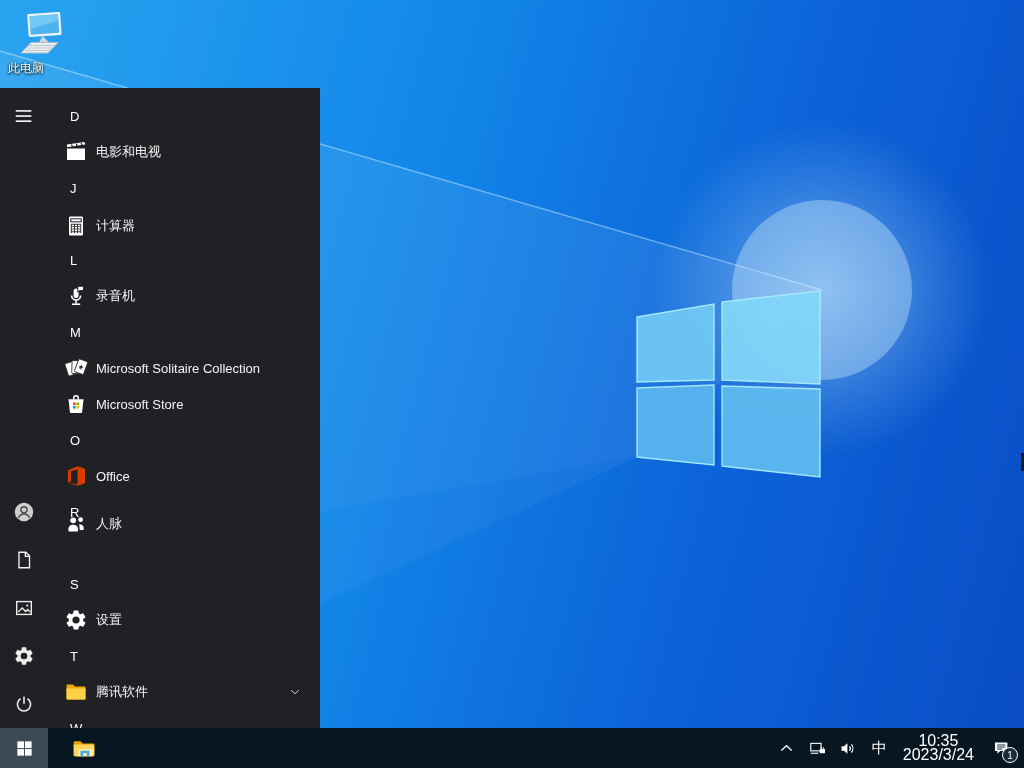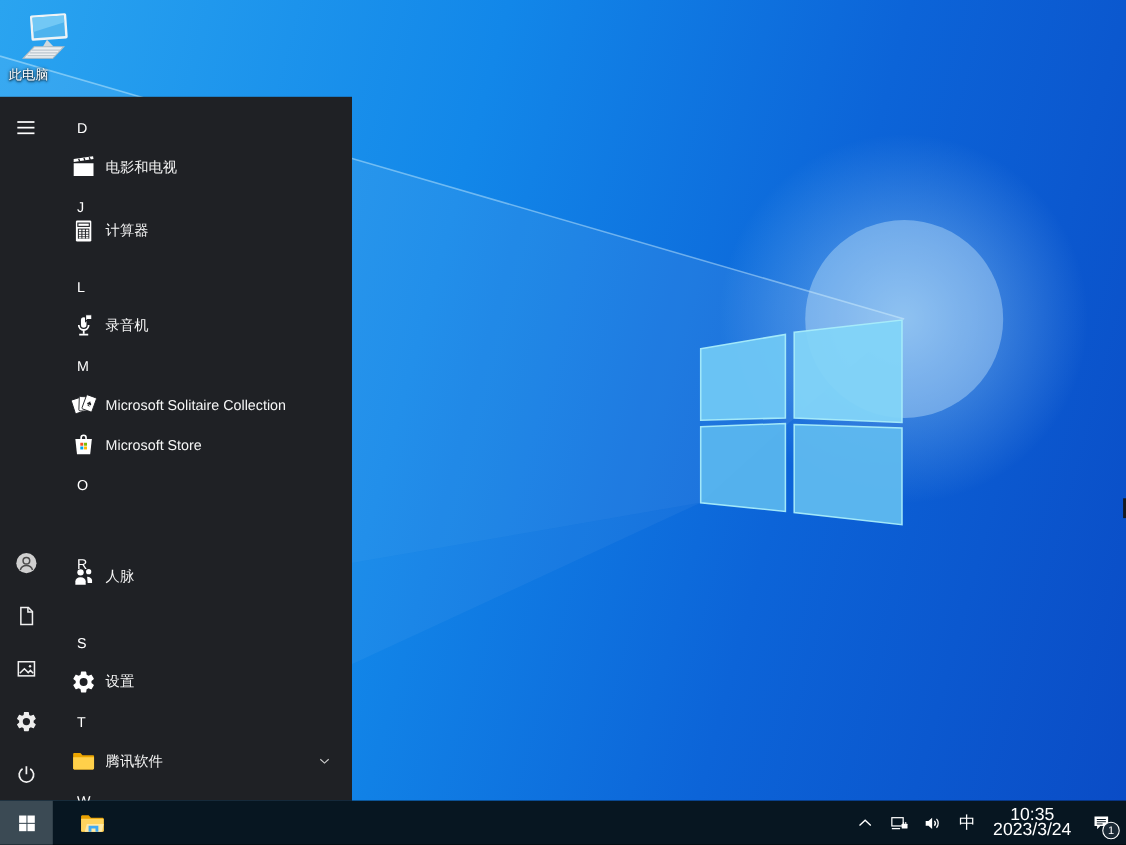--- a/index.html
+++ b/index.html
@@ -184,21 +184,21 @@
                 <path d="M3 7.3V4.6l17.6-2.5.4 2.5z"></path>
               </g>
               <path d="M7.5 4.4l1 2.5M12.3 3.7l1 2.5M17.1 3l1 2.5" stroke="#1f2125" stroke-width="1.2"></path>
             </svg>
           </span>
           <span class="app-lbl">电影和电视</span>
         </div>
         <div class="menu-row header" style="top: 82px;">
           <span class="hdr">J</span>
         </div>
-        <div class="menu-row app" style="top: 104px;">
+        <div class="menu-row app" style="top: 120px;">
           <span class="app-icon">
             <svg viewBox="0 0 24 24">
               <rect x="5" y="2.5" width="14" height="19" rx="1.2" fill="#fff"></rect>
               <rect x="6.8" y="4.8" width="10.4" height="3" fill="none" stroke="#1f2125" stroke-width="1"></rect>
               <rect x="6.8" y="9.8" width="10.4" height="9.2" fill="#1f2125"></rect>
               <g fill="#fff">
                 <rect x="7.7" y="10.7" width="2.3" height="1.6"></rect>
                 <rect x="10.9" y="10.7" width="2.3" height="1.6"></rect>
                 <rect x="14.1" y="10.7" width="2.3" height="1.6"></rect>
                 <rect x="7.7" y="13" width="2.3" height="1.6"></rect>
@@ -260,20 +260,28 @@
               <rect x="9" y="10.5" width="2.7" height="2.7" fill="#f25022"></rect>
               <rect x="12.4" y="10.5" width="2.7" height="2.7" fill="#7fba00"></rect>
               <rect x="9" y="13.9" width="2.7" height="2.7" fill="#00a4ef"></rect>
               <rect x="12.4" y="13.9" width="2.7" height="2.7" fill="#ffb900"></rect>
             </svg>
           </span>
           <span class="app-lbl">Microsoft Store</span>
         </div>
         <div class="menu-row header" style="top: 334px;">
           <span class="hdr">O</span>
+        </div>
+        <div class="menu-row app" style="top: 370px;">
+          <span class="app-icon">
+            <svg viewBox="0 0 24 24">
+              <path fill="#d83b01" fill-rule="evenodd" d="M13.5 2.2L21 4.7v14.6l-7.5 2.5L4 18.8l9.5 1.5V5.5L7 7.3v10l-3 1.5V6.2z"></path>
+            </svg>
+          </span>
+          <span class="app-lbl">Office</span>
         </div>
         <div class="menu-row header" style="top: 406px;">
           <span class="hdr">R</span>
         </div>
         <div class="menu-row app" style="top: 418px;">
           <span class="app-icon">
             <svg viewBox="0 0 24 24">
               <g fill="#fff">
                 <circle cx="9.2" cy="8.3" r="2.9"></circle>
                 <path d="M4.5 19.5v-3.2c0-2 1.9-3.6 4.7-3.6s4.7 1.6 4.7 3.6v3.2z"></path>

